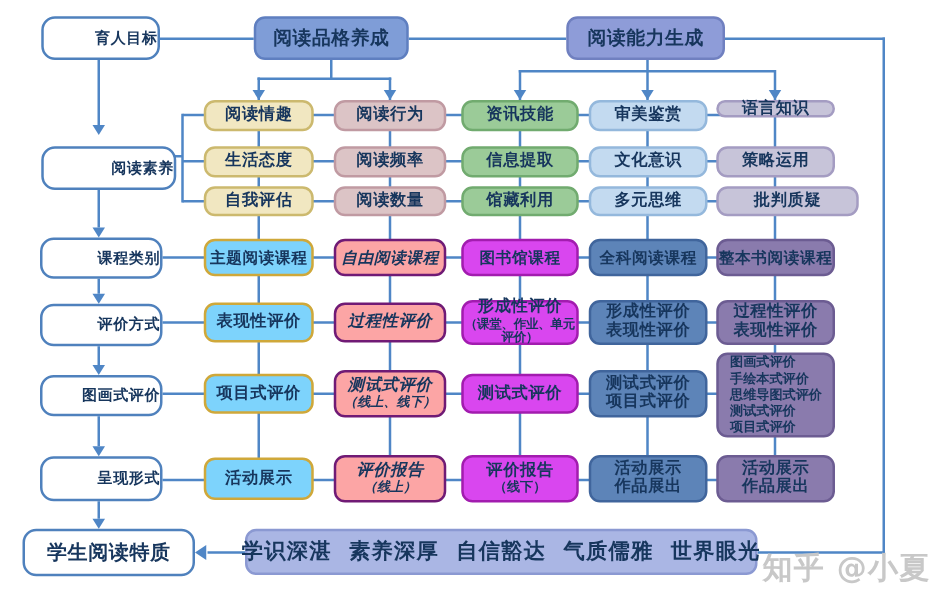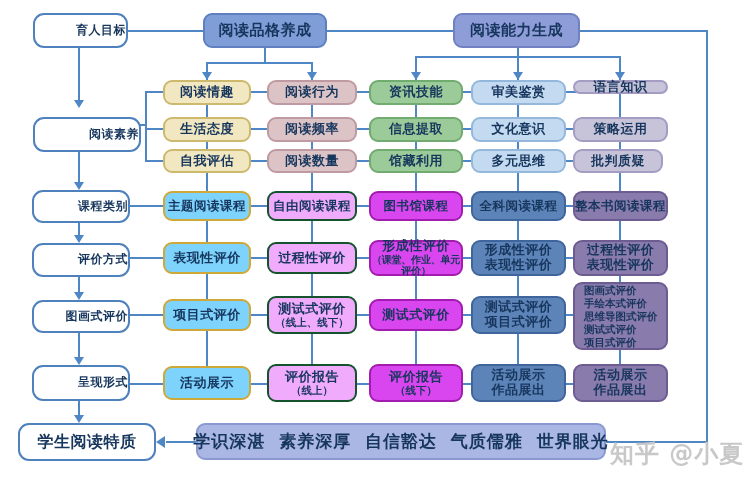--- a/index.html
+++ b/index.html
@@ -11,21 +11,21 @@
   
   .c-white{background:#ffffff;border:2px solid #4f81bd;border-radius:11px;}
   .c-h1{background:#7f9dd7;border:2px solid #5f7fc0;}
   .c-h2{background:#8e9cd8;border:2px solid #7080c0;}
   .c-y1{background:#f1e7c1;border:2px solid #ccb96e;}
   .c-p1{background:#dcc4c6;border:2px solid #c09aa2;}
   .c-g1{background:#9bcb98;border:2px solid #71ab6f;}
   .c-b1{background:#c3daf0;border:2px solid #94b8dc;}
   .c-v1{background:#c7c4d9;border:2px solid #a49cc2;}
   .c-y2{background:#7dd3fc;border:2px solid #cfa83a;}
-  .c-r2{background:#f0abfc;border:2px solid #14532d;}
+  .c-r2{background:#fca5a5;border:2px solid #701a75;font-style:italic;}
   .c-g2{background:#d946ef;border:2px solid #a21caf;}
   .c-b2{background:#5d84b8;border:2px solid #40659c;}
   .c-v2{background:#8a7bad;border:2px solid #6c5c92;}
   .c-banner{background:#aab6e4;border:2px solid #8b99d2;}
   
   .hl{position:absolute;height:2px;background:#4f86c6;z-index:1;}
   .vl{position:absolute;width:2px;background:#4f86c6;z-index:1;}
   
   .ah-d{position:absolute;width:0;height:0;border-left:5px solid transparent;
         border-right:5px solid transparent;border-top:8px solid #4f86c6;z-index:3;}
@@ -164,21 +164,21 @@
     </div>
   <div class="box c-p1 f13" style="left:267px;top:149px;width:90px;height:24px;">
       <span>阅读数量</span>
     </div>
   <div class="box c-g1 f13" style="left:369px;top:149px;width:94px;height:24px;">
       <span>馆藏利用</span>
     </div>
   <div class="box c-b1 f13" style="left:471px;top:149px;width:95px;height:24px;">
       <span>多元思维</span>
     </div>
-  <div class="box c-v1 f13" style="left:573px;top:149px;width:90px;height:24px;">
+  <div class="box c-v1 f13" style="left:573px;top:149px;width:114px;height:24px;">
       <span>批判质疑</span>
     </div>
 
   <div class="box c-y2 f12" style="left:163px;top:191px;width:88px;height:30px;">
       <span>主题阅读课程</span>
     </div>
   <div class="box c-r2 f12" style="left:267px;top:191px;width:90px;height:30px;">
       <span>自由阅读课程</span>
     </div>
   <div class="box c-g2 f12" style="left:369px;top:191px;width:94px;height:30px;">

